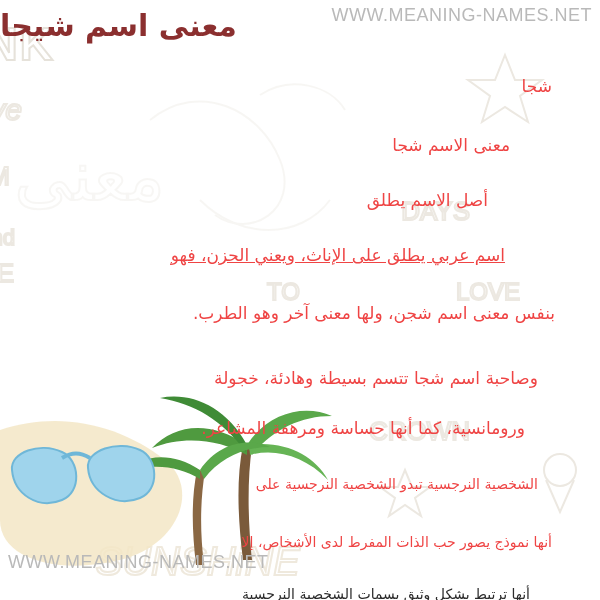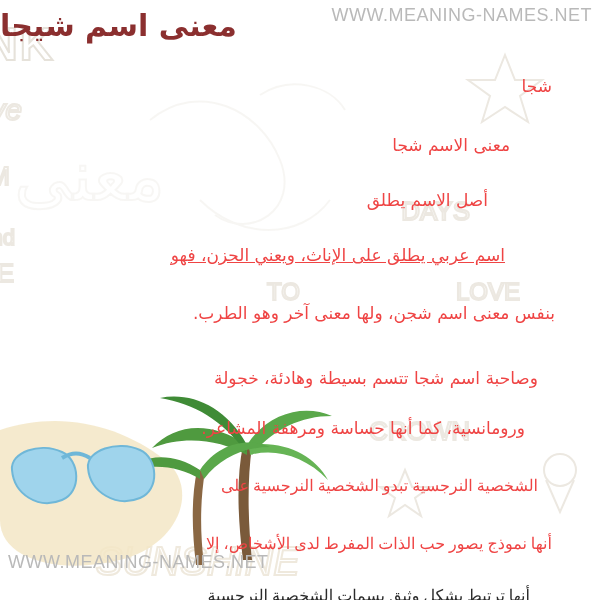--- a/index.html
+++ b/index.html
@@ -69,22 +69,21 @@
 
   .line {
     position: absolute;
     direction: rtl;
     color: #ef4444;
     font-size: 17px;
     white-space: nowrap;
   }
 
   .line.sm {
-    font-size: 16px;
-    font-family: Liberation Serif, serif;
+    font-size: 14px;
   }
 
   #line-name       { top: 76px;  right: 48px; }
   #line-meaning    { top: 135px; right: 90px; }
   #line-origin     { top: 190px; right: 112px; }
   #line-body-1     { top: 245px; right: 95px; text-decoration: underline; }
   #line-body-2     { top: 303px; right: 45px; }
   #line-body-3     { top: 368px; right: 62px; }
   #line-body-4     { top: 418px; right: 75px; }
   #line-body-5     { top: 476px; right: 62px; }

